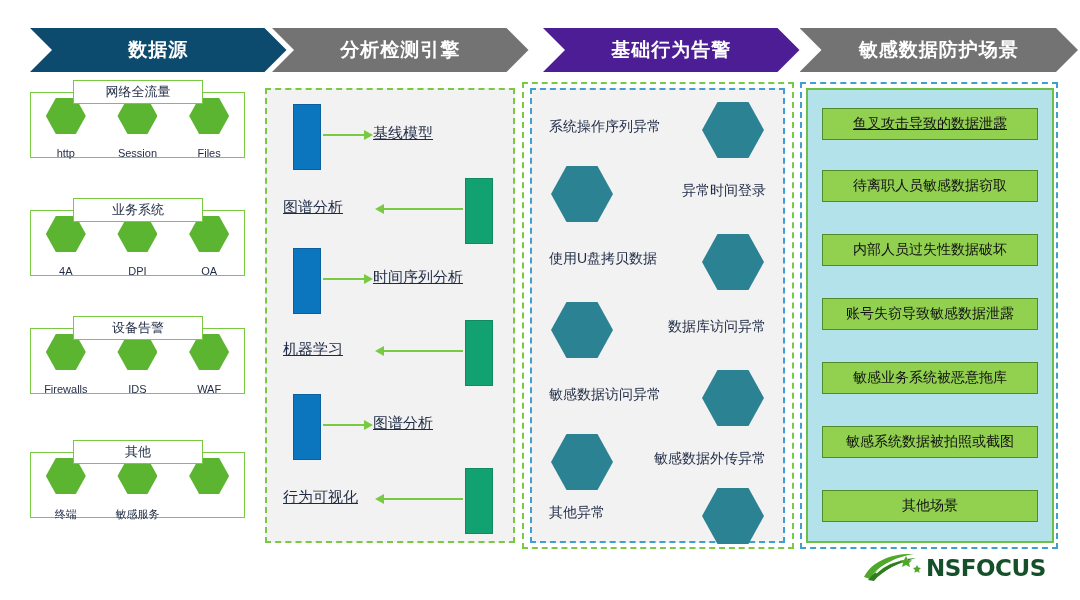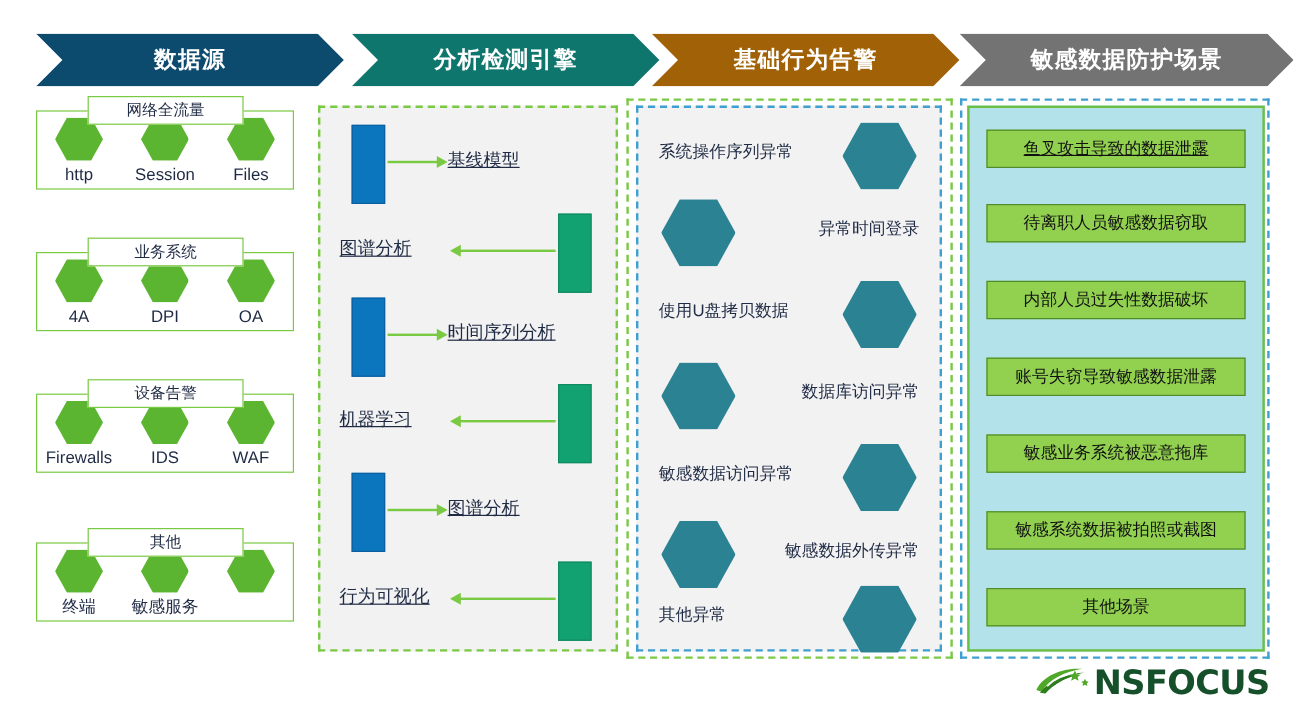--- a/index.html
+++ b/index.html
@@ -108,22 +108,22 @@
     flex-direction: column;
     align-items: center;
     width: 66px;
   }
   .hex-green {
     width: 40px; height: 36px;
     background: #5cb531;
     clip-path: polygon(25% 0%, 75% 0%, 100% 50%, 75% 100%, 25% 100%, 0% 50%);
   }
   .ds-label {
-    margin-top: 3px;
-    font-size: 14px;
+    margin-top: 13px;
+    font-size: 11px;
     color: #1f2a44;
     white-space: nowrap;
   }
 
   
   .eng-row { position: absolute; left: 265px; width: 250px; height: 76px; }
   .bar {
     position: absolute;
     top: 6px;
     width: 26px;
@@ -197,39 +197,39 @@
   #logo {
     position: absolute;
     left: 862px;
     top: 550px;
     width: 196px;
     height: 36px;
     display: flex;
     align-items: center;
   }
   #logo-text {
-    font-size: 28px;
+    font-size: 23px;
     font-weight: bold;
     color: #15502b;
     letter-spacing: -0.5px;
     margin-left: 2px;
     font-family: "DejaVu Sans", sans-serif;
   }
 </style>
 </head>
 <body>
 
 <div id="banner">
     <div class="chev" style="left: 0px; width: 256.5px; background: #0c4a6e; clip-path: polygon(0px 0px, 234.5px 0px, 256.5px 22px, 234.5px 44px, 0px 44px, 22px 22px);">
       <span class="chev-label">数据源</span>
     </div>
-    <div class="chev" style="left: 263px; width: 256.5px; background: #0f766e; clip-path: polygon(0px 0px, 234.5px 0px, 256.5px 22px, 234.5px 44px, 0px 44px, 22px 22px);">
+    <div class="chev" style="left: 242px; width: 256.5px; background: #737373; clip-path: polygon(0px 0px, 234.5px 0px, 256.5px 22px, 234.5px 44px, 0px 44px, 22px 22px);">
       <span class="chev-label">分析检测引擎</span>
     </div>
-    <div class="chev" style="left: 513px; width: 256.5px; background: #a16207; clip-path: polygon(0px 0px, 234.5px 0px, 256.5px 22px, 234.5px 44px, 0px 44px, 22px 22px);">
+    <div class="chev" style="left: 513px; width: 256.5px; background: #4c1d95; clip-path: polygon(0px 0px, 234.5px 0px, 256.5px 22px, 234.5px 44px, 0px 44px, 22px 22px);">
       <span class="chev-label">基础行为告警</span>
     </div>
     <div class="chev" style="left: 769.5px; width: 278.5px; background: #737373; clip-path: polygon(0px 0px, 256.5px 0px, 278.5px 22px, 256.5px 44px, 0px 44px, 22px 22px);">
       <span class="chev-label">敏感数据防护场景</span>
     </div>
   </div>
 
 <div class="col-frame" id="col3-outer"></div>
 <div class="col-frame" id="col4-outer"></div>
 <div class="col-frame" id="col2-frame"></div>

